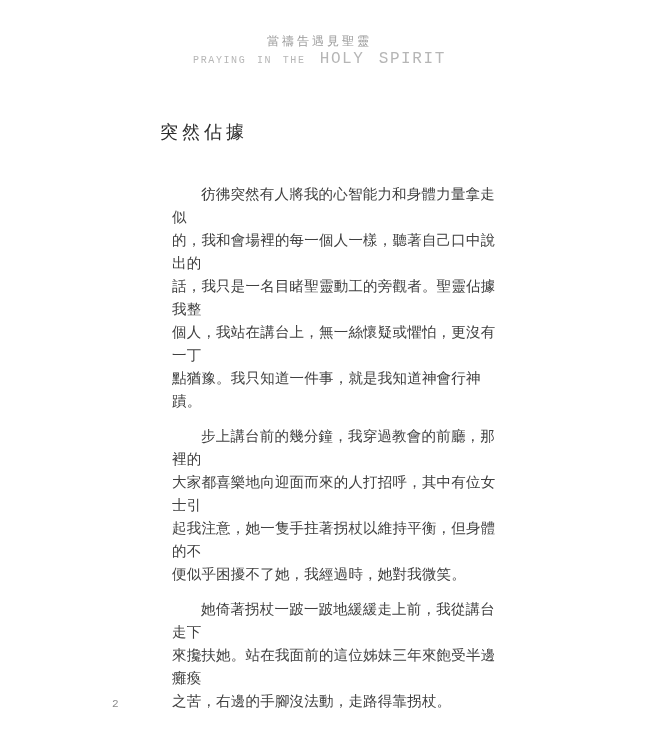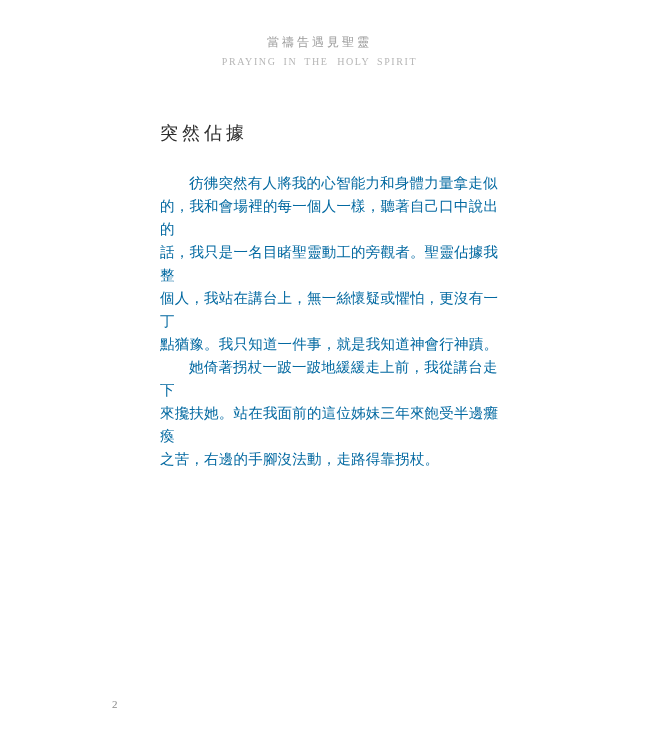--- a/index.html
+++ b/index.html
@@ -3,21 +3,21 @@
 <meta charset="utf-8">
 <style>
   * { box-sizing: border-box; }
   html, body { margin: 0; padding: 0; background: #ffffff; }
 
   .page {
     position: relative;
     width: 639px;
     height: 750px;
     background: #ffffff;
-    font-family: Liberation Serif, serif;
+    font-family: Liberation Mono, monospace;
     overflow: hidden;
   }
 
   
   .running-header {
     position: absolute;
     top: 34px;
     left: 0;
     right: 0;
     text-align: center;
@@ -29,21 +29,21 @@
     line-height: 16px;
   }
   .header-en {
     margin-top: 3px;
     color: #b6b6b6;
     letter-spacing: 1.6px;
     word-spacing: 3px;
     line-height: 13px;
   }
   .header-en .en-small { font-size: 10px; }
-  .header-en .en-large { font-size: 10px; }
+  .header-en .en-large { font-size: 16px; }
 
   
   .section-heading {
     position: absolute;
     top: 118px;
     left: 160px;
     margin: 0;
     font-size: 18px;
     font-weight: 500;
     letter-spacing: 4px;
@@ -52,26 +52,26 @@
   }
 
   
   .text-block {
     position: absolute;
     top: 172px;
     left: 160px;
     width: 348px;
   }
   .text-block p {
-    margin: 0;
+    margin: 12px;
     padding: 0;
     font-size: 14.5px;
     line-height: 23px;
     letter-spacing: 0.2px;
-    color: #0369a1;
+    color: #404040;
     text-indent: 2em;
     text-align: left;
     white-space: pre-line;
   }
 
   
   .page-number {
     position: absolute;
     left: 112px;
     top: 698px;
@@ -94,20 +94,24 @@
 
   <main>
     <h1 class="section-heading">突然佔據</h1>
 
     <div class="text-block">
       <p>彷彿突然有人將我的心智能力和身體力量拿走似
 的，我和會場裡的每一個人一樣，聽著自己口中說出的
 話，我只是一名目睹聖靈動工的旁觀者。聖靈佔據我整
 個人，我站在講台上，無一絲懷疑或懼怕，更沒有一丁
 點猶豫。我只知道一件事，就是我知道神會行神蹟。</p>
+      <p>步上講台前的幾分鐘，我穿過教會的前廳，那裡的
+大家都喜樂地向迎面而來的人打招呼，其中有位女士引
+起我注意，她一隻手拄著拐杖以維持平衡，但身體的不
+便似乎困擾不了她，我經過時，她對我微笑。</p>
       <p>她倚著拐杖一跛一跛地緩緩走上前，我從講台走下
 來攙扶她。站在我面前的這位姊妹三年來飽受半邊癱瘓
 之苦，右邊的手腳沒法動，走路得靠拐杖。</p>
 
     </div>
   </main>
 
   <footer>
     <div class="page-number">2</div>
   </footer>

